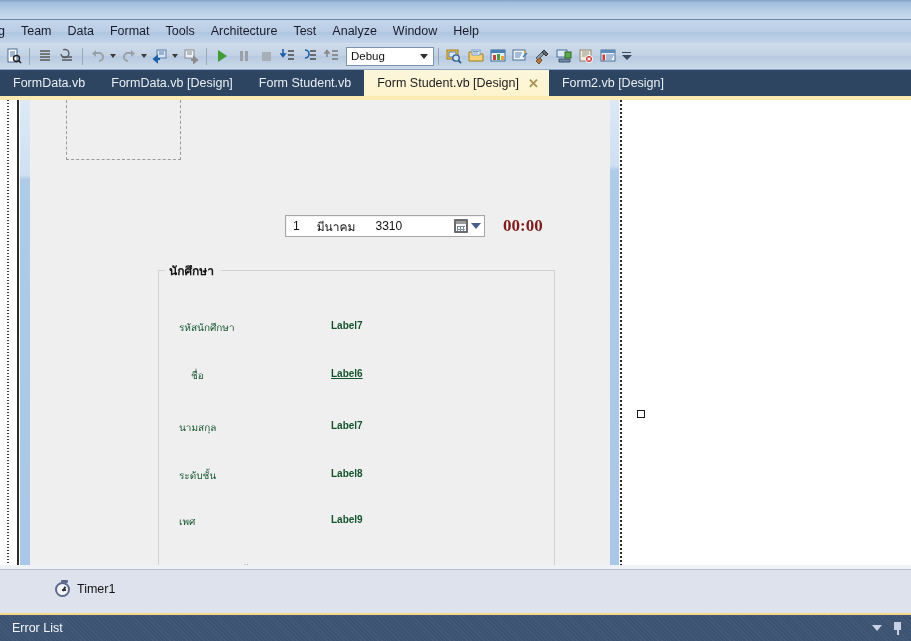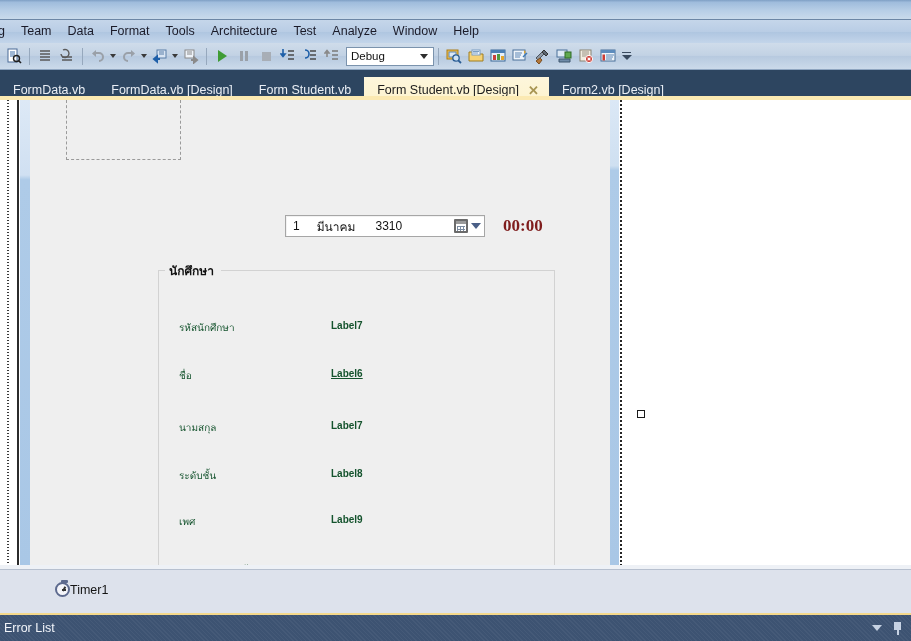--- a/index.html
+++ b/index.html
@@ -61,21 +61,21 @@
   .tb-overflow i {
     display: block; width: 9px; height: 0;
     border-left: 5px solid transparent; border-right: 5px solid transparent; border-top: 5px solid #394a5f;
   }
   .tb-overflow b { display: block; width: 9px; height: 1px; background: #394a5f; margin-bottom: 2px; }
 
   
   .tabstrip {
     position: absolute; left: 0; top: 70px; width: 911px; height: 40px;
     background: #2d4560;
-    display: flex; align-items: center; font-size: 12.5px;
+    display: flex; align-items: flex-start; font-size: 12.5px;
   }
   .tab {
     height: 26px; display: flex; align-items: center; gap: 7px;
     padding: 0 13px; color: #e9eef5; white-space: nowrap; cursor: default;
   }
   .tab.active {
     background: linear-gradient(to bottom, #fdf6dc 0%, #fdf3cd 100%);
     color: #1c1c1c; padding-right: 8px;
   }
   .tab .tabclose {
@@ -186,21 +186,21 @@
   .frow { position: absolute; font-size: 10px; color: #14532d; white-space: nowrap; }
   .fvalue { font-weight: bold; }
 
   
   .tray {
     position: absolute; left: 0; top: 569px; width: 911px; height: 46px;
     background: #dde2ec; border-top: 1px solid #b7c0cf;
   }
   .tray-item {
     position: absolute; left: 55px; top: 12px;
-    display: flex; align-items: center; 
+    display: flex; align-items: flex-start; gap: 7px;
     font-size: 12.5px; color: #141414;
   }
   .timer-ico {
     width: 15px; height: 15px; border-radius: 50%;
     border: 2px solid #5d6a8e; background: #f4f5fa; position: relative;
   }
   .timer-ico::before {
     content: ""; position: absolute; left: 5px; top: 2px; width: 1.5px; height: 5px;
     background: #333; transform-origin: bottom center; transform: rotate(28deg);
   }
@@ -213,21 +213,21 @@
   }
   .tray-divider {
     position: absolute; left: 0; top: 613px; width: 911px; height: 2px; background: #f5d98b;
   }
 
   
   .errorpanel {
     position: absolute; left: 0; top: 615px; width: 911px; height: 26px;
     background: #3d5372;
     background-image: repeating-linear-gradient(45deg, rgba(255,255,255,.045) 0 1px, transparent 1px 3px);
-    display: flex; align-items: center;
+    display: flex; align-items: center; padding-left: 8px;
   }
   .errorpanel-title {
     font-size: 12.5px; color: #f2f5fa; margin-left: 4px; white-space: nowrap;
   }
   .ep-actions { margin-left: auto; display: flex; align-items: center; gap: 10px; margin-right: 8px; }
   .ep-chev {
     width: 0; height: 0; border-left: 5px solid transparent; border-right: 5px solid transparent;
     border-top: 6px solid #c6d2e3;
   }
   .ep-pin { position: relative; width: 11px; height: 13px; }
@@ -469,21 +469,21 @@
       <div class="time-label">00:00</div>
 
       <div class="groupbox">
         <span class="gb-top-left"></span>
         <span class="gb-top-right"></span>
         <span class="gb-title">นักศึกษา</span>
 
         <div class="frow" style="left:20px; top:50px;">รหัสนักศึกษา</div>
         <div class="frow fvalue" style="left:172px; top:50px;">Label7</div>
 
-        <div class="frow" style="left:20px; top:98px;">ชื่อ</div>
+        <div class="frow" style="left:32px; top:98px;">ชื่อ</div>
         <div class="frow fvalue" style="left:172px; top:98px;text-decoration:underline;">Label6</div>
 
         <div class="frow" style="left:20px; top:150px;">นามสกุล</div>
         <div class="frow fvalue" style="left:172px; top:150px;">Label7</div>
 
         <div class="frow" style="left:20px; top:198px;">ระดับชั้น</div>
         <div class="frow fvalue" style="left:172px; top:198px;">Label8</div>
 
         <div class="frow" style="left:20px; top:244px;">เพศ</div>
         <div class="frow fvalue" style="left:172px; top:244px;">Label9</div>

